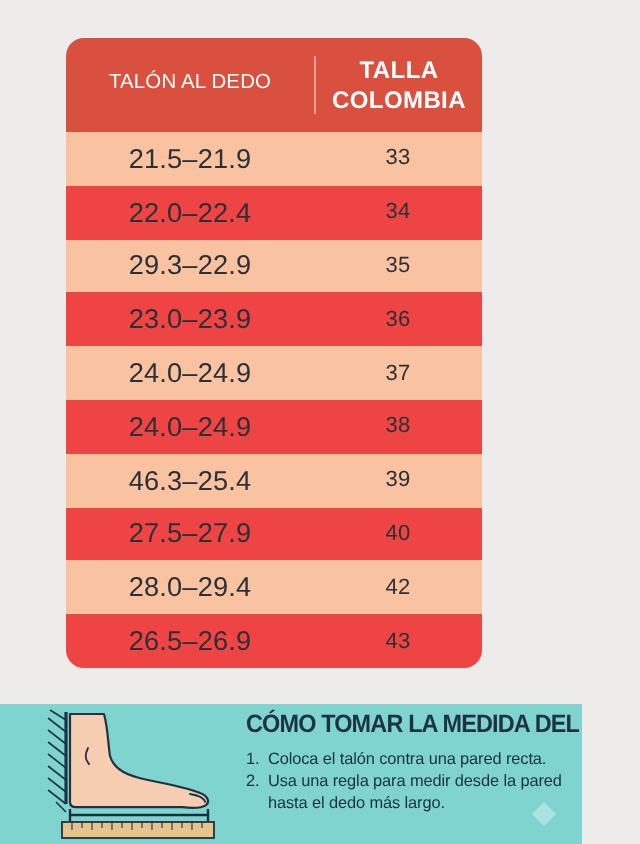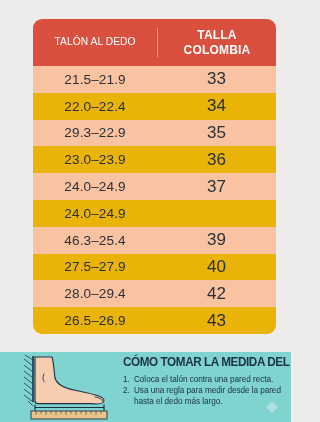--- a/index.html
+++ b/index.html
@@ -13,21 +13,21 @@
     font-family: "Liberation Sans", sans-serif;
     overflow: hidden;
     position: relative;
   }
 
   
   #size-table {
     position: absolute;
     left: 33px;
     top: 19px;
-    width: 243px;
+    width: 208px;
     border-radius: 9px;
     overflow: hidden;
   }
 
   .table-header {
     background: #d9503f;
     display: flex;
     align-items: stretch;
     height: 47px;
   }
@@ -60,32 +60,32 @@
   .th-line { display: block; white-space: nowrap; }
 
   .table-rows { display: block; }
   .trow {
     display: flex;
     align-items: center;
     height: 26.8px;
     color: #2b3036;
   }
   .trow.odd  { background: #f9c3a2; }
-  .trow.even { background: #eab308; }
+  .trow.even { background: #ef4444; justify-content: center; }
 
   .cell-range {
     width: 124px;
     text-align: center;
     font-size: 13.6px;
     letter-spacing: 0.1px;
   }
   .cell-size {
     flex: 1;
     text-align: center;
-    font-size: 17px;
+    font-size: 11px;
     letter-spacing: 0.1px;
   }
 
   
   #footer-band {
     position: absolute;
     left: 0;
     top: 352px;
     width: 291px;
     height: 70px;
@@ -172,20 +172,21 @@
       <div class="trow even">
         <div class="cell-range">23.0–23.9</div>
         <div class="cell-size">36</div>
       </div>
       <div class="trow odd">
         <div class="cell-range">24.0–24.9</div>
         <div class="cell-size">37</div>
       </div>
       <div class="trow even">
         <div class="cell-range">24.0–24.9</div>
+        <div class="cell-size">38</div>
       </div>
       <div class="trow odd">
         <div class="cell-range">46.3–25.4</div>
         <div class="cell-size">39</div>
       </div>
       <div class="trow even">
         <div class="cell-range">27.5–27.9</div>
         <div class="cell-size">40</div>
       </div>
       <div class="trow odd">

